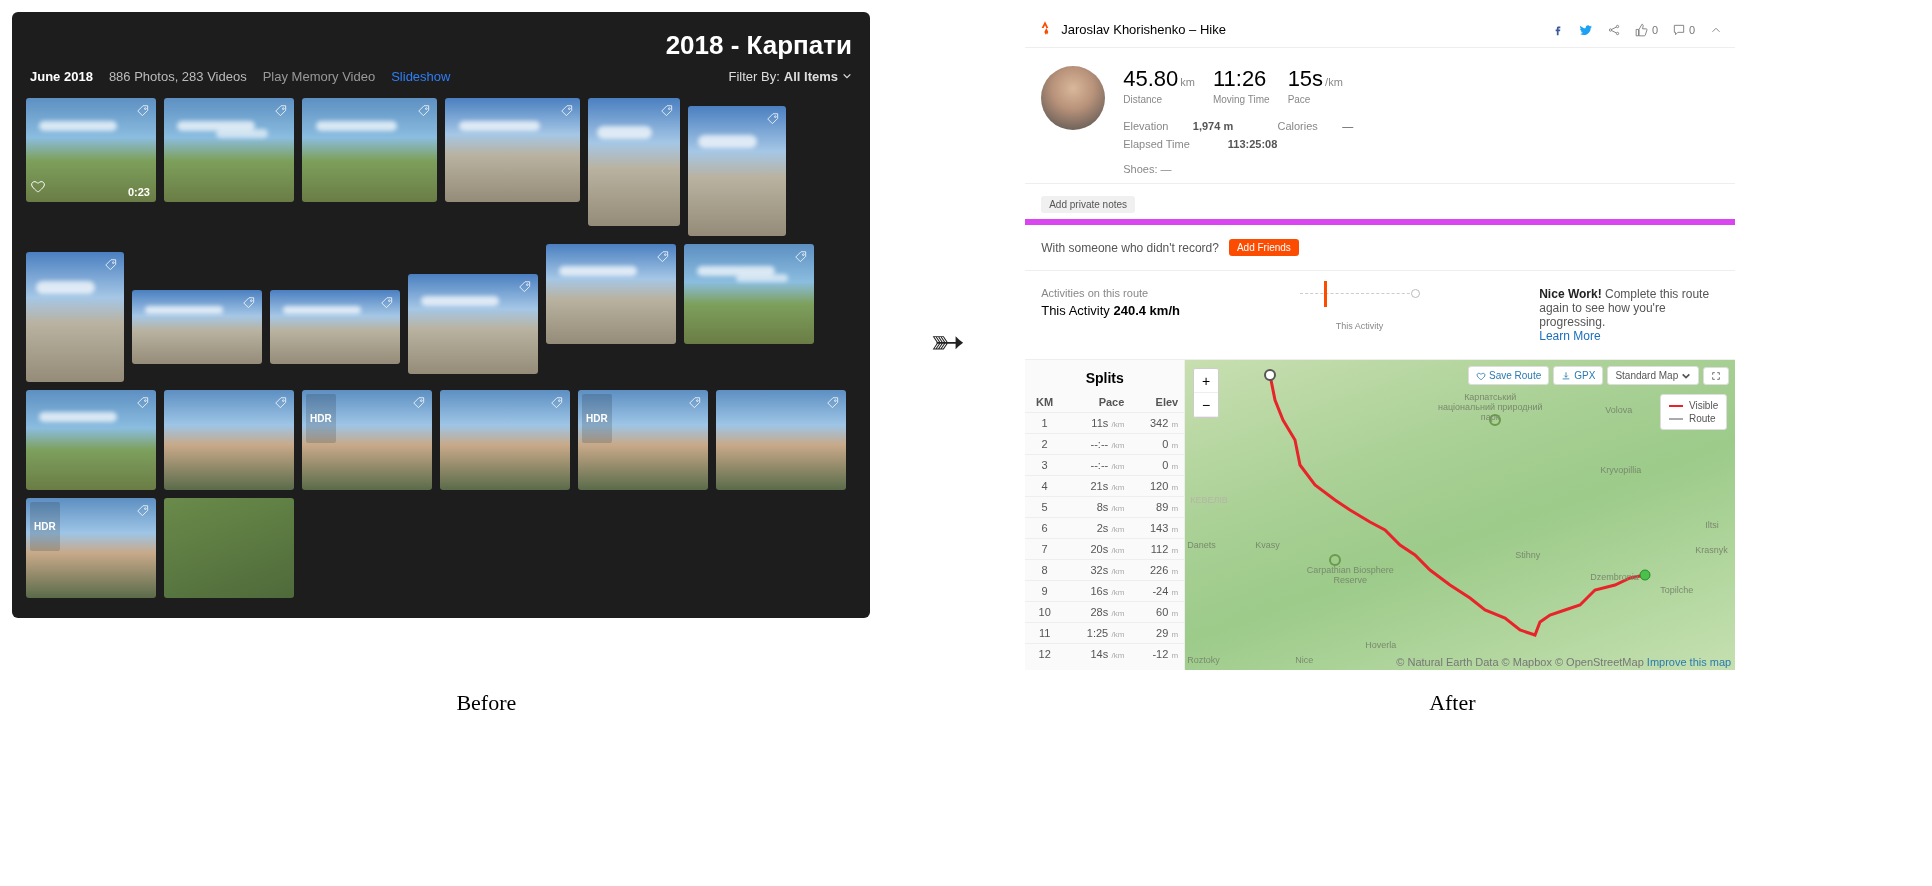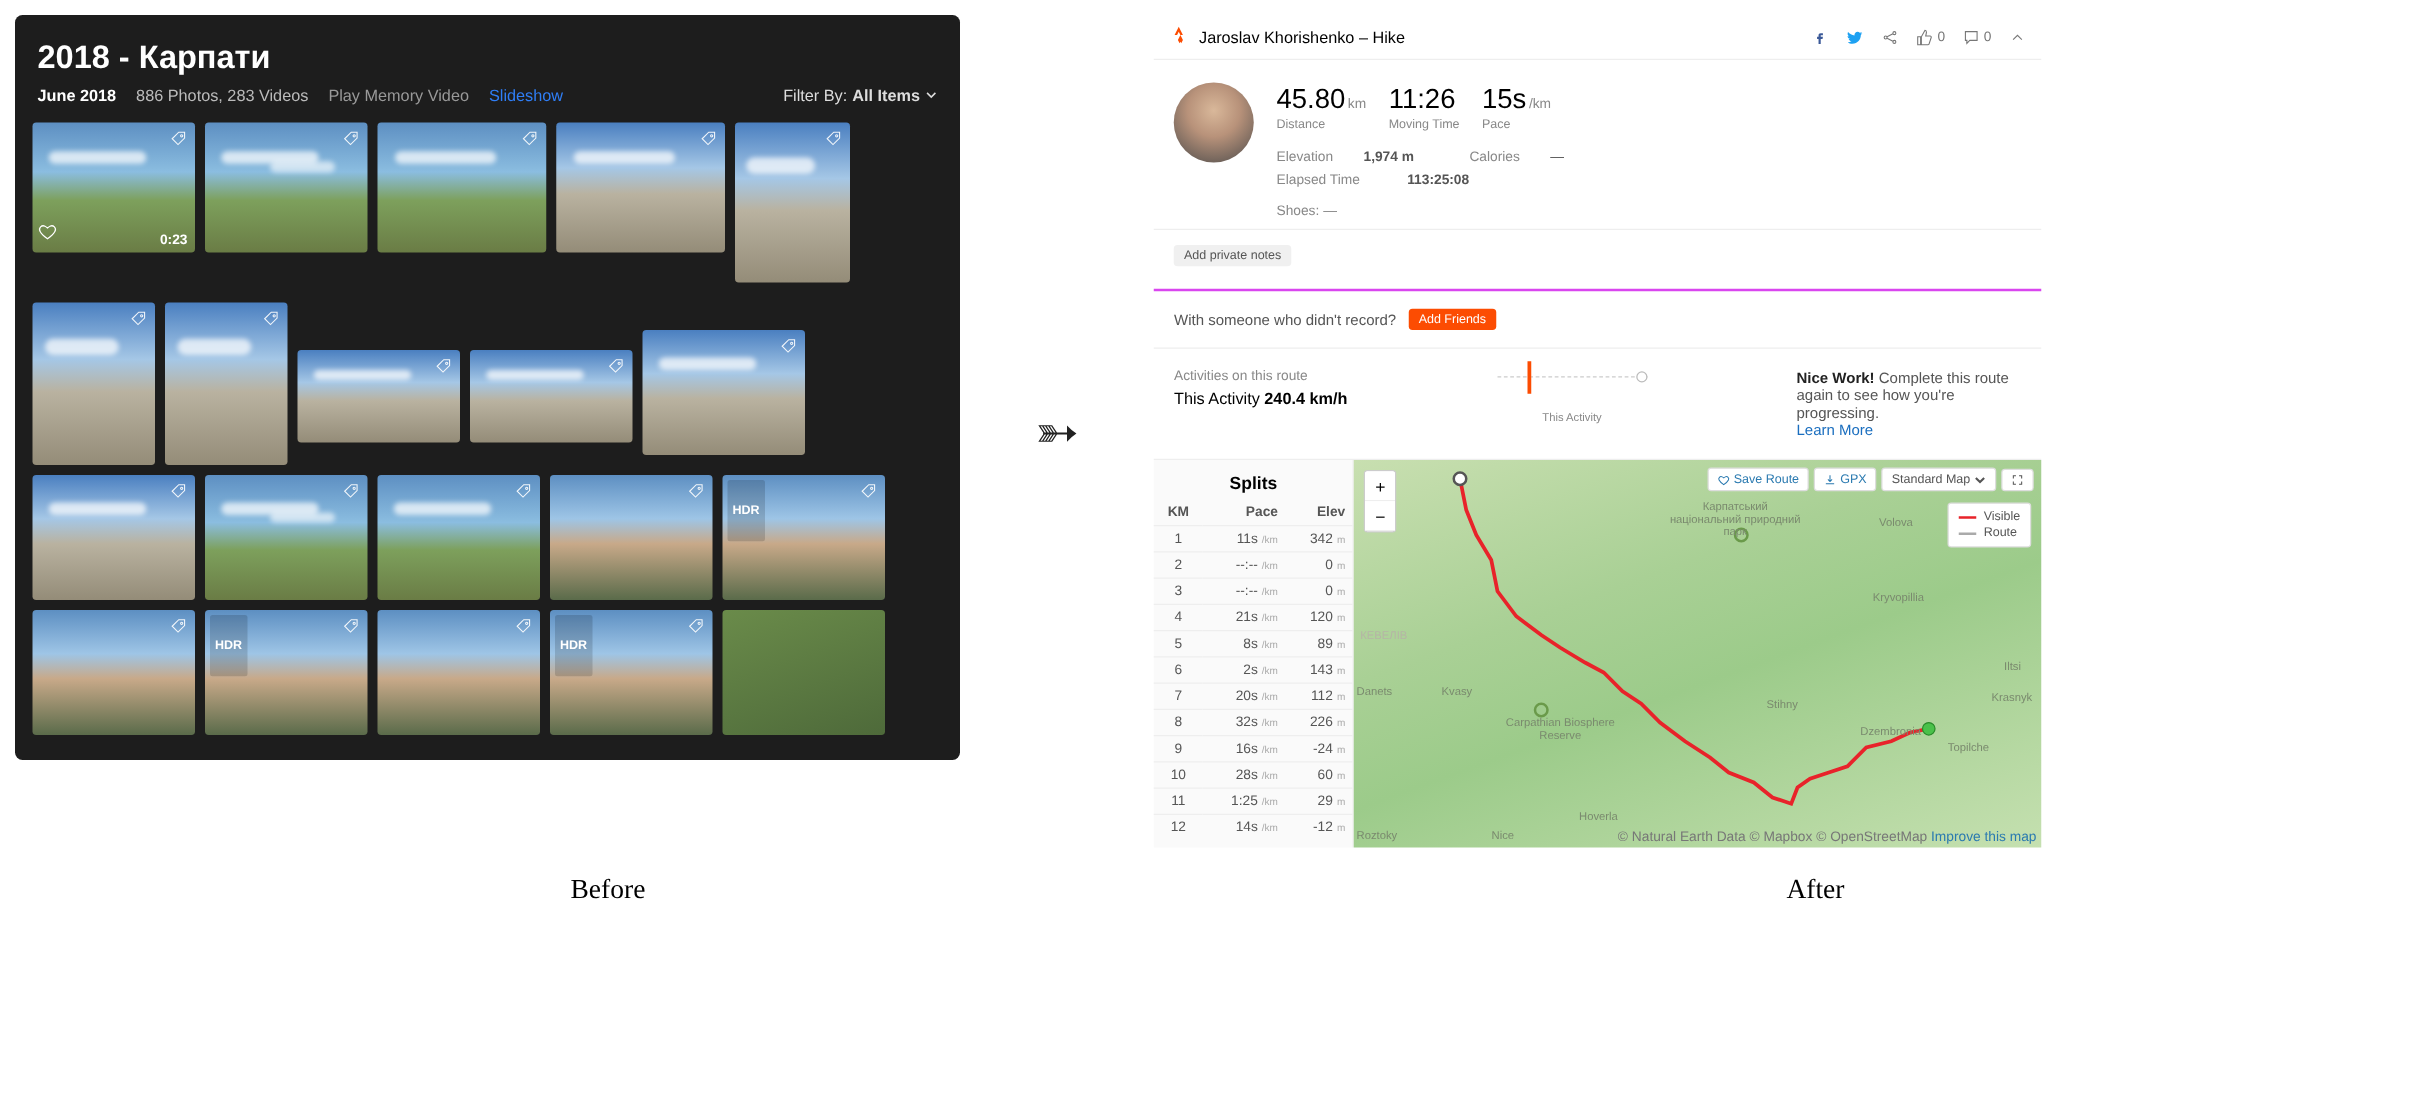--- a/index.html
+++ b/index.html
@@ -1,18 +1,18 @@
 <!DOCTYPE html>
 <html><head>
 <meta charset="utf-8">
 <style>
 * { box-sizing: border-box; margin: 0; padding: 0; }
 body { font-family: -apple-system, BlinkMacSystemFont, "Segoe UI", Helvetica, Arial, sans-serif; background: #fff; }
 .wrap { display: flex; gap: 60px; padding: 12px; align-items: flex-start; }
-.panel-left { width: 756px; background: #1d1d1d; color: #fff; border-radius: 6px; padding: 14px 14px 20px; }
+.panel-left { width: 858px; background: #1d1d1d; color: #fff; border-radius: 6px; padding: 14px 14px 20px; text-align: right; }
 .album-title { font-size: 26px; font-weight: 700; margin: 4px 4px 8px; }
 .album-meta { display:flex; align-items:center; gap:16px; font-size:13px; margin:0 4px 14px;}
 .album-meta .date{color:#fff;font-weight:600;}
 .album-meta .count{color:#bbb;}
 .album-meta .mem{color:#999;}
 .album-meta .slide{color:#2f7ef6;cursor:pointer;}
 .filter{margin-left:auto;color:#ddd;display:flex;align-items:center;gap:4px;cursor:pointer;}
 .grid{display:flex;flex-wrap:wrap;gap:8px;}
 .thumb{position:relative;background:linear-gradient(180deg,#5d8fc2 0%, #8bbde0 38%, #7da05c 60%, #6a7c45 100%);border-radius:3px;overflow:hidden;}
 .thumb.rock{background:linear-gradient(180deg,#4a7fc0 0%,#a5c7e6 35%,#b9b2a0 55%,#948c78 100%);}
@@ -44,21 +44,21 @@
 .pill.orange{background:#fc4c02;color:#fff;}
 .stats{min-width:230px;}
 .bigstats{display:flex;gap:18px;}
 .stat .v{font-size:22px;font-weight:400;}
 .stat .u{font-size:11px;color:#888;margin-left:2px;}
 .stat .lab{font-size:10px;color:#888;margin-top:2px;}
 .tbl{margin-top:12px;font-size:11px;color:#555;}
 .tbl .row{display:flex;justify-content:space-between;padding:3px 0;}
 .tbl .row .k{color:#888;}
 .shoes{margin-top:10px;font-size:11px;color:#888;}
-.notes{padding:10px 16px 18px;border-bottom:2px solid #d946ef;}
+.notes{padding:10px 16px 6px;border-bottom:6px solid #d946ef;}
 .friends{padding:14px 16px;display:flex;align-items:center;gap:10px;font-size:12px;color:#555;border-bottom:1px solid #eee;}
 .route-row{display:flex;padding:16px;gap:20px;border-bottom:1px solid #eee;align-items:flex-start;}
 .route-left .sub{font-size:11px;color:#888;}
 .route-left .line{font-size:13px;margin-top:4px;}
 .route-left .line b{font-weight:700;}
 .route-mid{flex:1;display:flex;flex-direction:column;align-items:center;}
 .dotline{height:30px;position:relative;width:120px;}
 .dotline::before{content:'';position:absolute;left:0;right:0;top:6px;border-top:1px dashed #ccc;}
 .dotline .bar{position:absolute;left:24px;top:-6px;width:3px;height:26px;background:#fc4c02;}
 .dotline .dot{position:absolute;right:0;top:2px;width:9px;height:9px;border-radius:50%;border:1px solid #bbb;background:#fff;}

